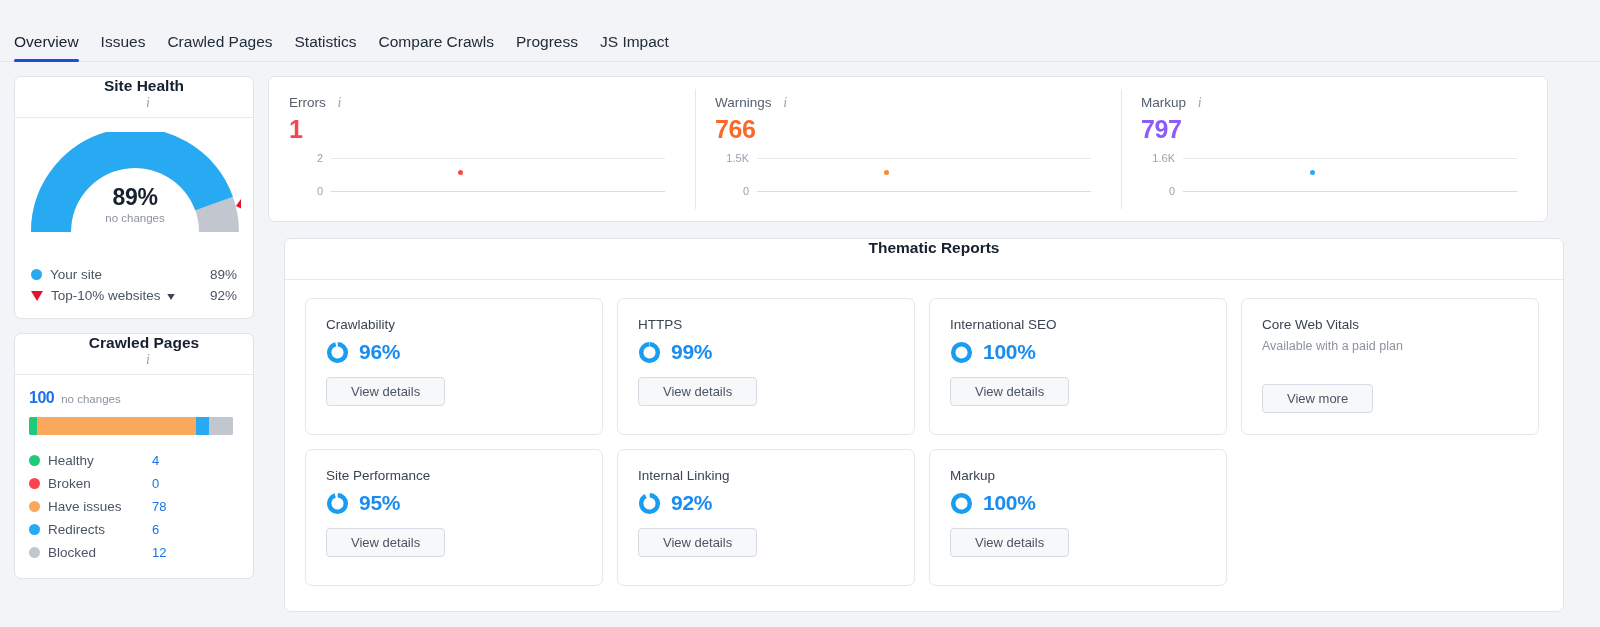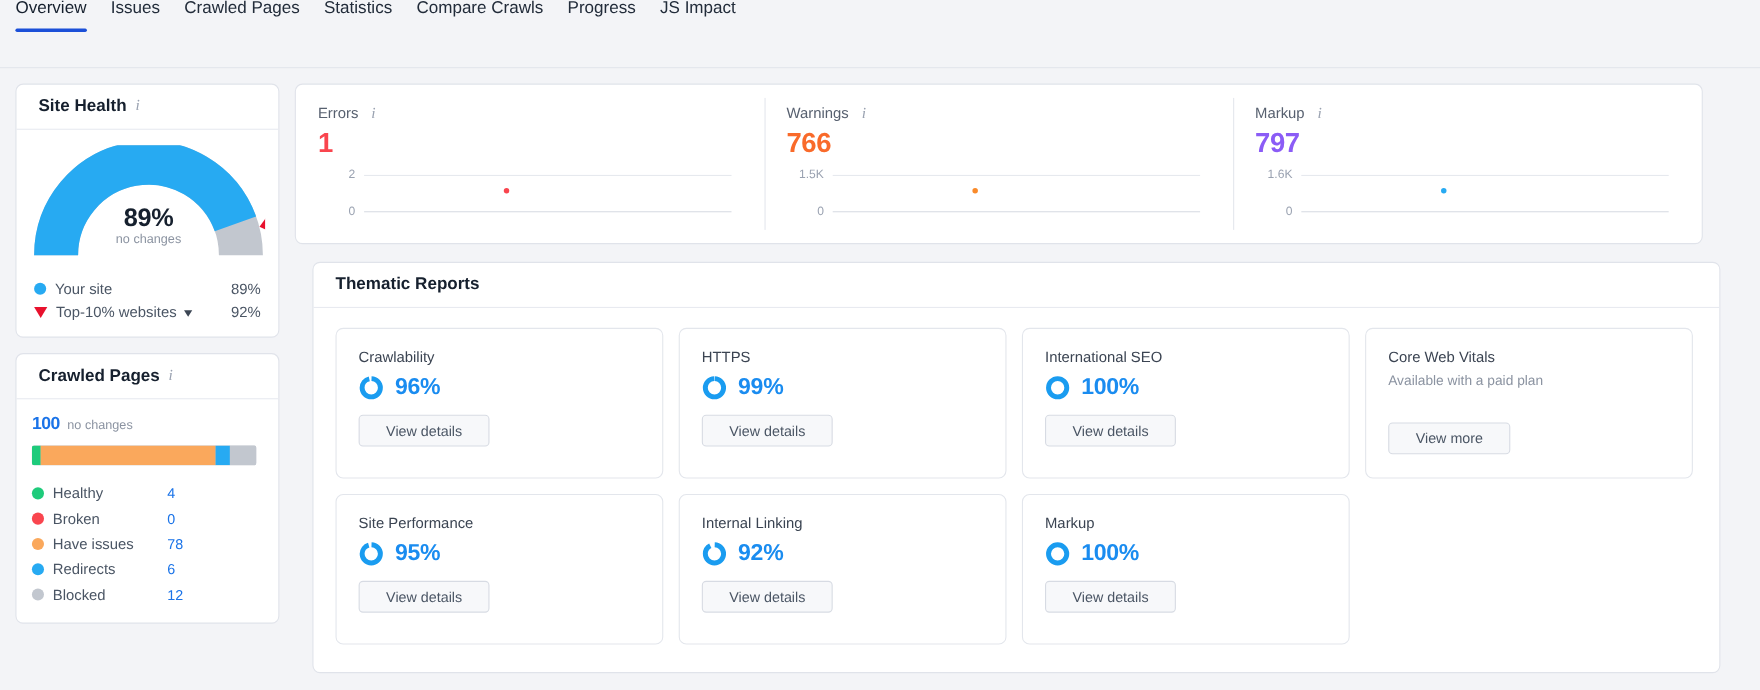--- a/index.html
+++ b/index.html
@@ -8,21 +8,21 @@
     background: #f3f4f7;
     font-family: "Liberation Sans", sans-serif;
     overflow: hidden;
   }
   .page { position: relative; width: 1600px; height: 627px; background: #f3f4f7; }
 
   
   .tabbar {
     position: absolute; left: 0; top: 0; width: 1600px; height: 62px;
     background: #f3f4f7;
-    display: flex; align-items: flex-start;
+    display: flex; align-items: flex-end;
     padding-left: 14px;
   }
   .tabbar-underline {
     position: absolute; left: 0; bottom: 0; width: 1600px; height: 1px; background: #e3e6ec;
   }
   .tab {
     position: relative;
     font-size: 15.5px; color: #222c3a; line-height: 1;
     padding: 0 0 13px 0; margin-right: 22px;
     cursor: pointer; white-space: nowrap;
@@ -36,40 +36,41 @@
   
   .card {
     background: #ffffff;
     border: 1px solid #e0e3ea;
     border-radius: 7px;
   }
   .card-head {
     height: 41px; display: flex; align-items: center;
     padding: 0 0 0 20px;
     border-bottom: 1px solid #e8eaf0;
+    flex-direction: column;
   }
   .card-title { font-size: 15.5px; font-weight: bold; color: #16202e; }
   .info-i {
     display: inline-block; margin-left: 8px;
     font-family: "Liberation Serif", serif;
     font-style: italic; font-size: 14px; color: #9aa2b1;
   }
 
   
   .left-col { position: absolute; left: 14px; top: 76px; width: 240px; }
 
   .sh-body { padding: 10px 14px 12px 14px; }
   .gauge-wrap { position: relative; width: 212px; height: 108px; margin: 4px auto 0 auto; }
   .gauge-center {
     position: absolute; left: 0; right: 0; top: 52px; text-align: center;
   }
   .gauge-pct { font-size: 23px; font-weight: bold; color: #16202e; letter-spacing: -0.3px; }
   .gauge-sub { font-size: 11.5px; color: #8b93a1; margin-top: 1px; }
 
-  .legend { margin-top: 12px; }
+  .legend { margin-top: 24px; }
   .legend-row {
     display: flex; align-items: center;
     font-size: 13.5px; color: #4a5564;
     padding: 3px 2px;
   }
   .legend-name { flex: 0 0 auto; }
   .legend-val { margin-left: auto; color: #4a5564; font-size: 13.5px; }
   .dot-blue {
     width: 11px; height: 11px; border-radius: 50%;
     background: #27aaf2; margin-right: 8px; flex: 0 0 auto;

